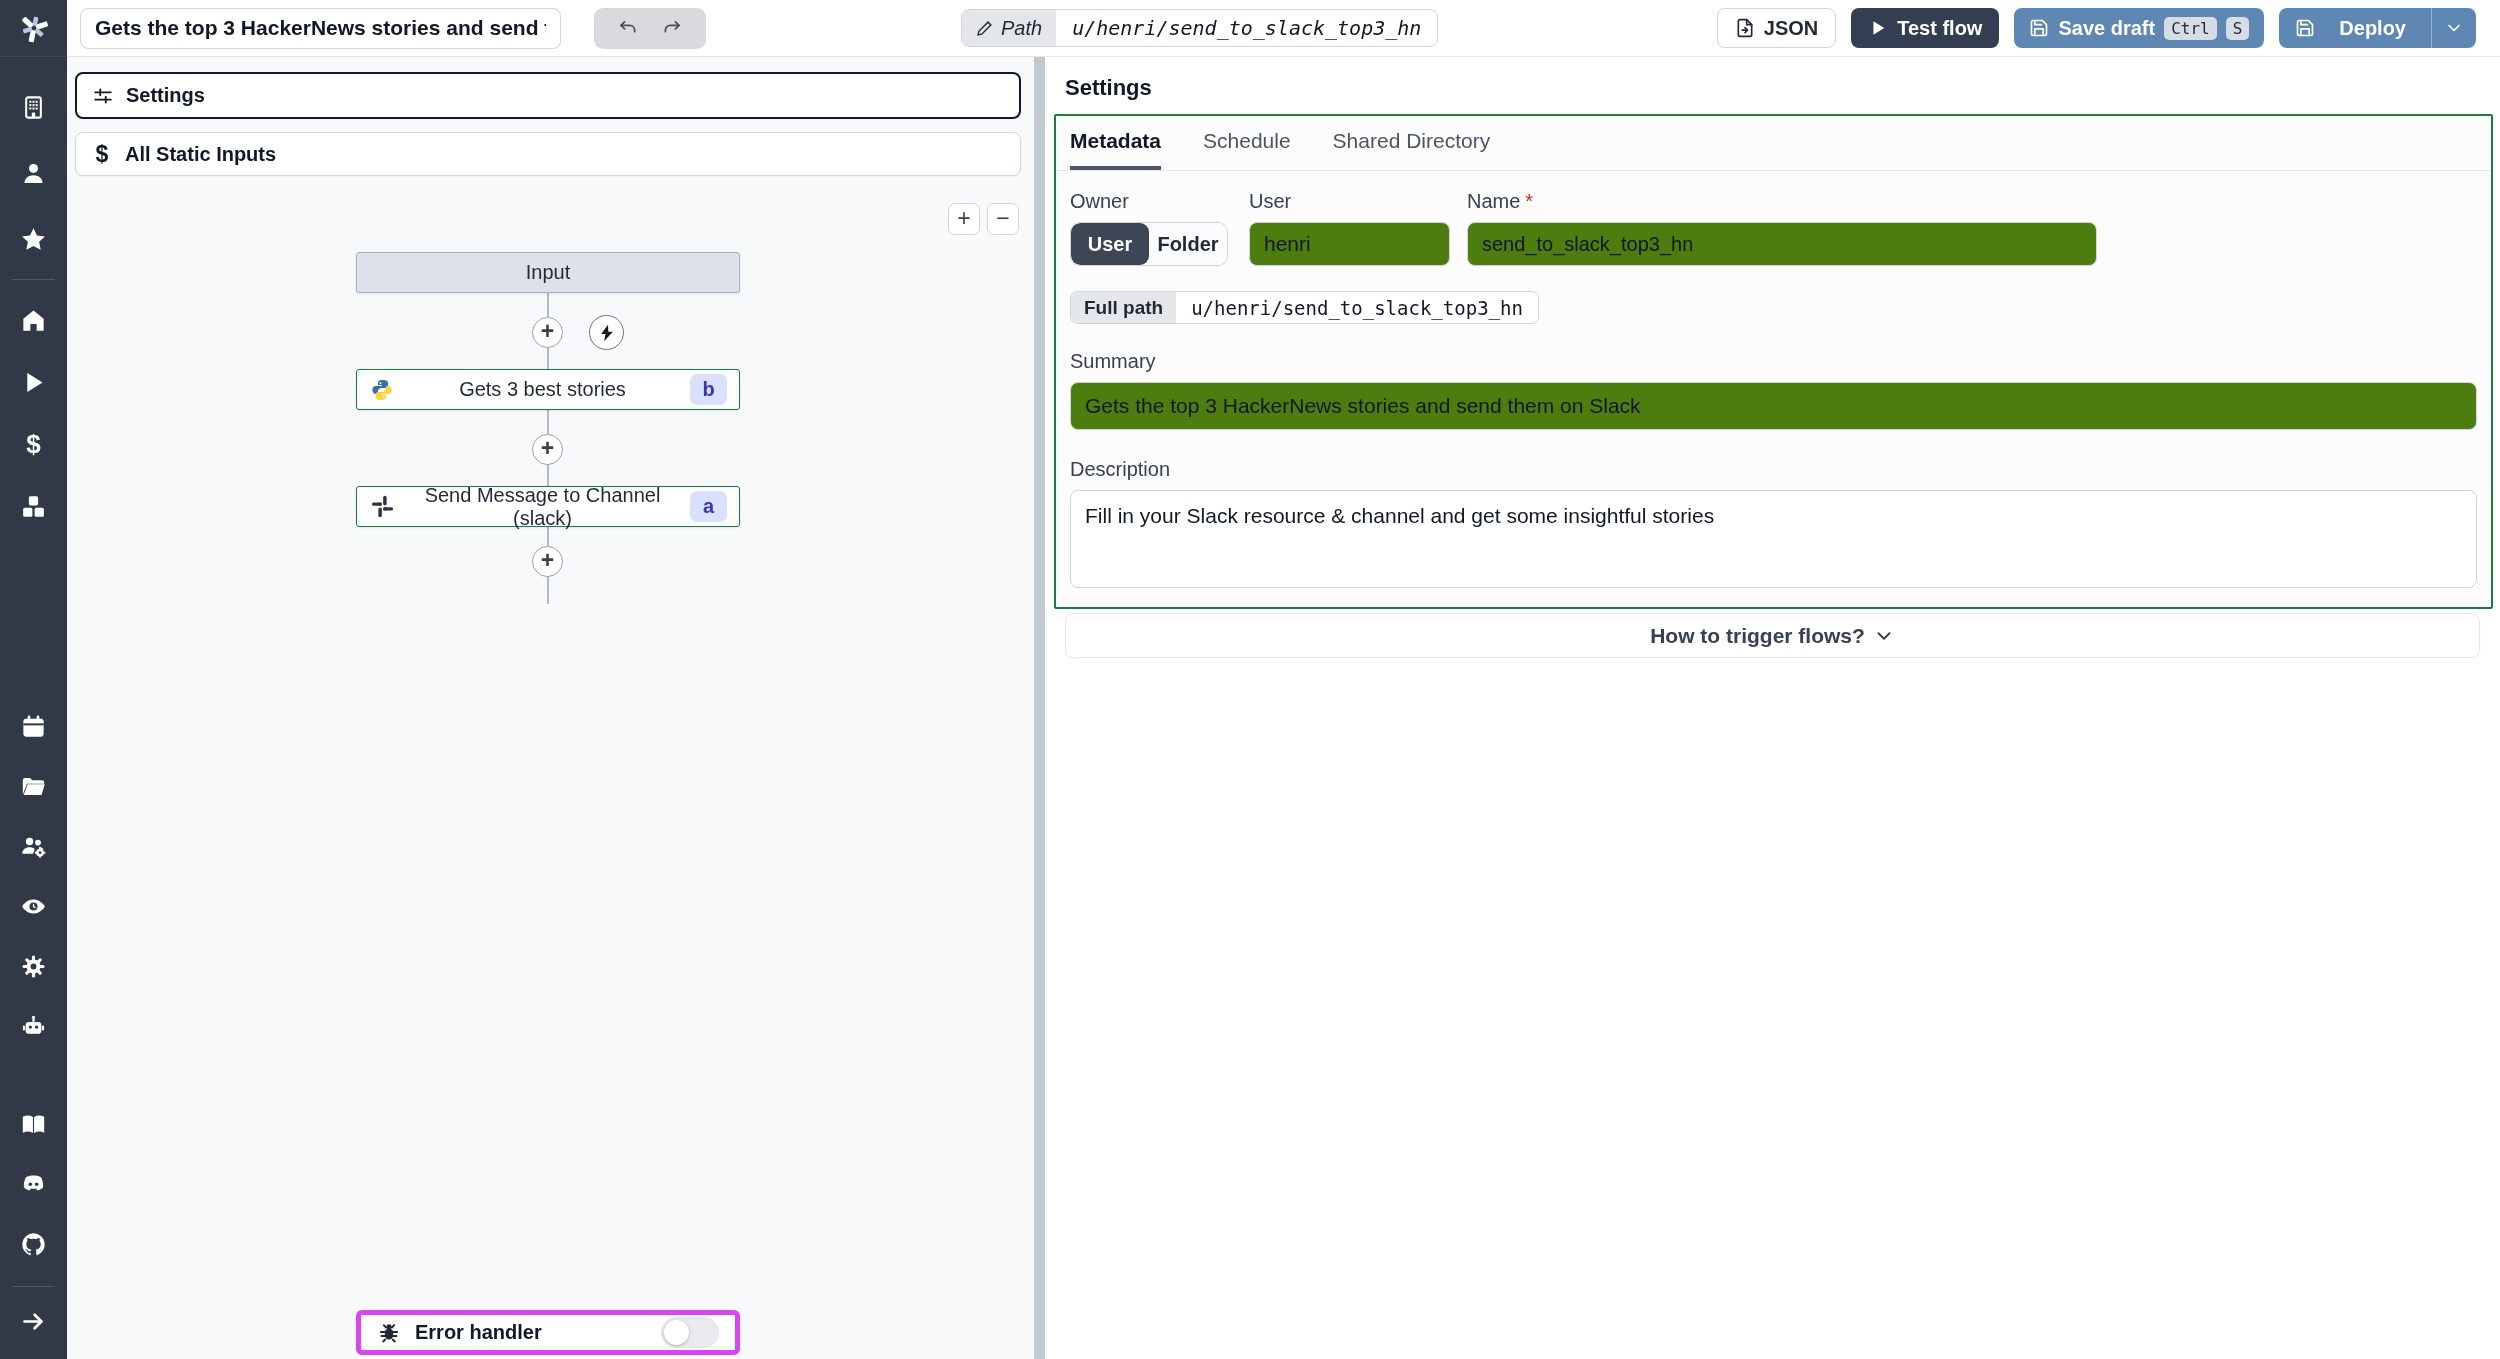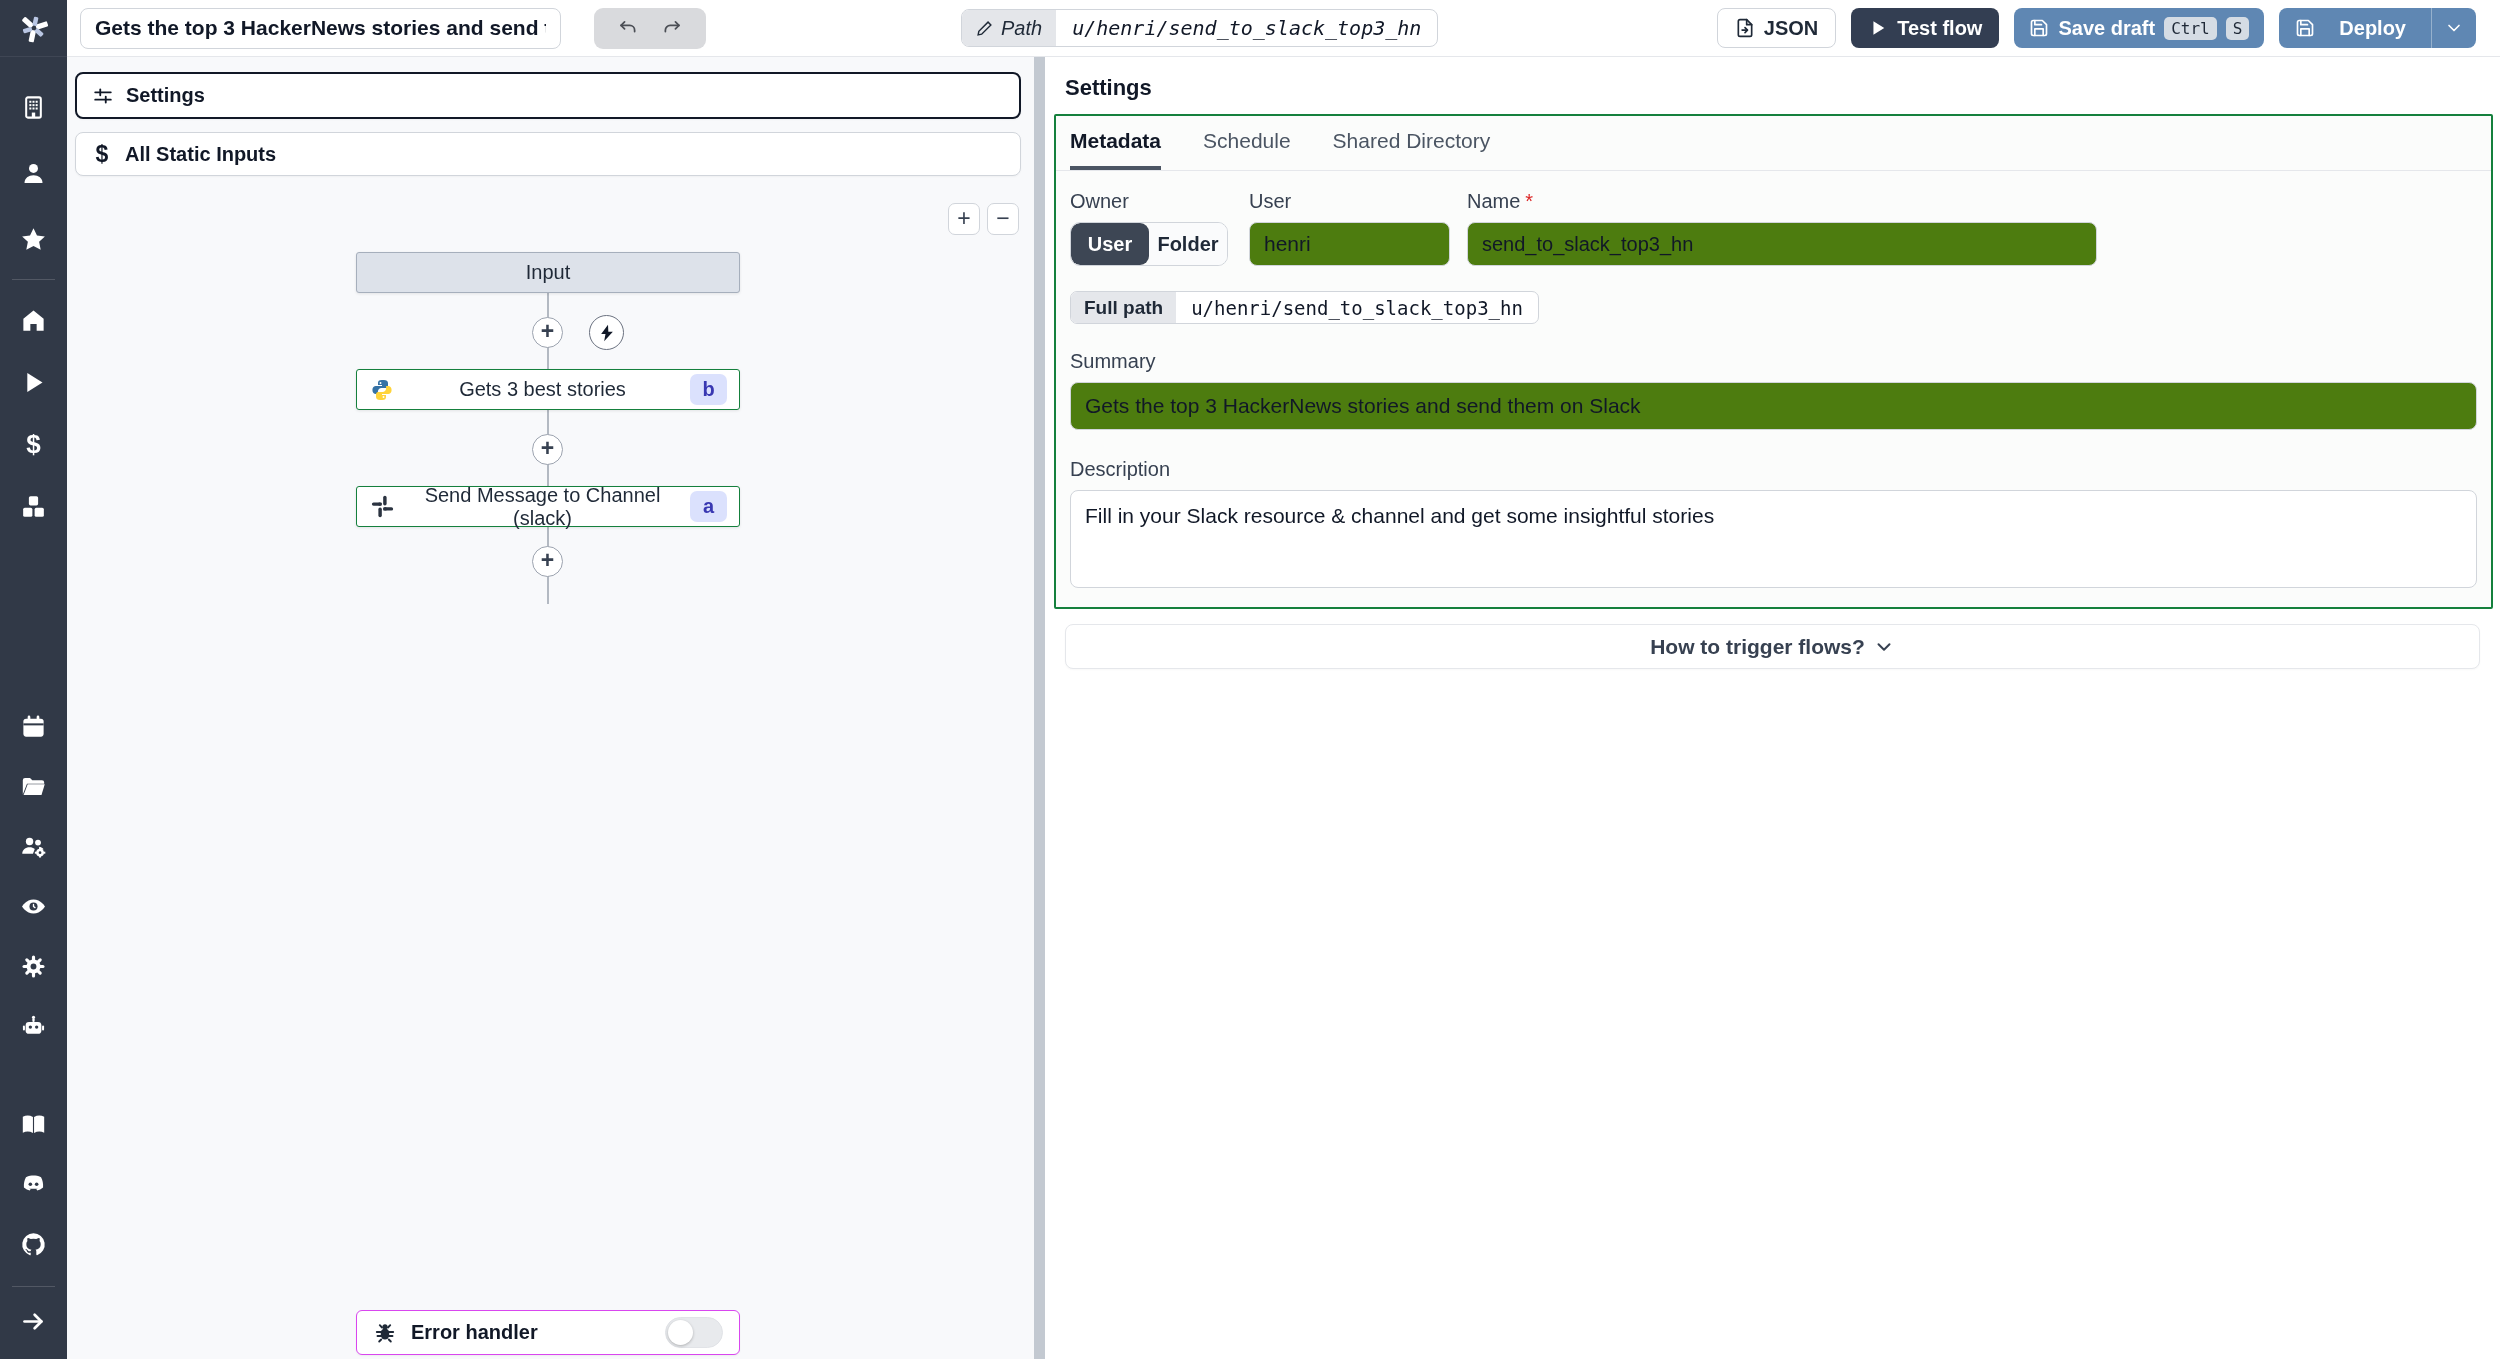--- a/index.html
+++ b/index.html
@@ -65,21 +65,21 @@
   .node-b { top: 312px; }
   .node-a { top: 429px; }
   .node-result { top: 546px; }
   .node-icon { width: 26px; height: 26px; flex-shrink: 0; display:flex; align-items:center; justify-content:center; }
   .node-badge { flex-shrink: 0; width: 37px; height: 31px; background: #dbe1fd; color: #3938b2; border-radius: 7px; display: flex; align-items: center; justify-content: center; font-weight: bold; font-size: 20px; }
   .add-circle { position: absolute; left: 465px; width: 31px; height: 31px; background: #fff; border: 1px solid #9ca3af; border-radius: 50%; display: flex; align-items: center; justify-content: center; font-size: 23px; font-weight: 600; color: #374151; cursor: pointer; line-height: 1; padding-bottom: 2px; }
   .add-1 { top: 260px; } .add-2 { top: 377px; } .add-3 { top: 489px; }
   .bolt-circle { position: absolute; left: 522px; top: 258px; width: 35px; height: 35px; background: #fff; border: 1px solid #6b7280; border-radius: 50%; display: flex; align-items: center; justify-content: center; cursor: pointer; }
   .bolt-circle svg { width: 20px; height: 20px; }
 
-  .error-node { position: absolute; left: 289px; top: 1253px; width: 384px; height: 45px; background: #fff; border: 1px solid #d946ef; border-radius: 6px; display: flex; align-items: center; gap: 14px; padding: 0 16px; cursor: pointer; box-shadow: 0 1px 2px rgba(0,0,0,0.05); }
+  .error-node { position: absolute; left: 289px; top: 1253px; width: 384px; height: 45px; background: #fff; border: 5px solid #d946ef; border-radius: 6px; display: flex; align-items: center; gap: 14px; padding: 0 16px; cursor: pointer; box-shadow: 0 1px 2px rgba(0,0,0,0.05); }
   .error-node .err-label { font-weight: bold; font-size: 20px; color: #111827; flex: 1; }
   .toggle { width: 58px; height: 31px; background: #e8eaed; border: 1px solid #e1e3e7; border-radius: 16px; position: relative; cursor: pointer; flex-shrink: 0; }
   .toggle .knob { position: absolute; left: 2px; top: 2px; width: 25px; height: 25px; background: #fff; border-radius: 50%; box-shadow: 0 1px 3px rgba(0,0,0,0.25); }
 
   .pane-divider { width: 11px; background: #c3c9d1; flex-shrink: 0; cursor: col-resize; }
 
   
   .right-panel { flex: 1; background: #fff; padding: 18px 7px 0 9px; min-width: 0; }
   .panel-title { font-size: 22px; font-weight: bold; color: #111827; margin: 0 0 13px 11px; }
   .green-box { border: 2px solid #15803d; background: #fbfcfb; border-radius: 2px; }
@@ -96,21 +96,21 @@
   .seg.on { background: #3d4654; color: #fff; font-weight: bold; border-radius: 9px; }
   .seg.off { background: #fafbfc; color: #1f2937; font-weight: 600; }
   .text-input { height: 44px; border: 1px solid #d1d5db; border-radius: 8px; padding: 0 14px; font-size: 21px; color: #111827; background: #4d7c0f; outline: none; font-family: "Liberation Sans", sans-serif; }
   .gap1 { width: 21px; } .gap2 { width: 17px; }
   .fullpath-chip { margin-top: 25px; display: inline-flex; align-items: stretch; height: 33px; border: 1px solid #d1d5db; border-radius: 7px; overflow: hidden; background: #fff; }
   .fullpath-chip .fp-label { background: #e5e7eb; display: flex; align-items: center; padding: 0 13px; font-size: 19px; font-weight: 600; color: #1f2937; }
   .fullpath-chip .fp-value { display: flex; align-items: center; padding: 0 15px; font-size: 19px; color: #111827; }
   .summary-input { width: 100%; height: 48px; margin-top: 0; }
   .desc-area { width: 100%; height: 98px; border: 1px solid #d1d5db; border-radius: 8px; padding: 10px 14px; font-size: 21px; color: #111827; font-family: "Liberation Sans", sans-serif; background: #fff; resize: none; outline: none; line-height: 1.4; }
   .mt26 { margin-top: 26px; } .mt28 { margin-top: 28px; }
-  .trigger-btn { margin: 15px 13px 0 11px; height: 45px; border: 1px solid #e5e7eb; border-radius: 8px; background: #fff; display: flex; align-items: center; justify-content: center; gap: 8px; cursor: pointer; font-size: 21px; font-weight: 600; color: #374151; box-shadow: 0 1px 2px rgba(0,0,0,0.03); }
+  .trigger-btn { margin: 4px 13px 0 11px; height: 45px; border: 1px solid #e5e7eb; border-radius: 8px; background: #fff; display: flex; align-items: center; justify-content: center; gap: 8px; cursor: pointer; font-size: 21px; font-weight: 600; color: #374151; box-shadow: 0 1px 2px rgba(0,0,0,0.03); }
   .trigger-btn svg { width: 22px; height: 22px; stroke: #374151; fill: none; stroke-width: 2.2; stroke-linecap: round; stroke-linejoin: round; }
 </style>
 </head>
 <body>
 
 <div class="app">
 
   <aside class="sidebar">
     <div class="logo-cell">
       <svg width="36" height="36" viewBox="0 0 48 48">

